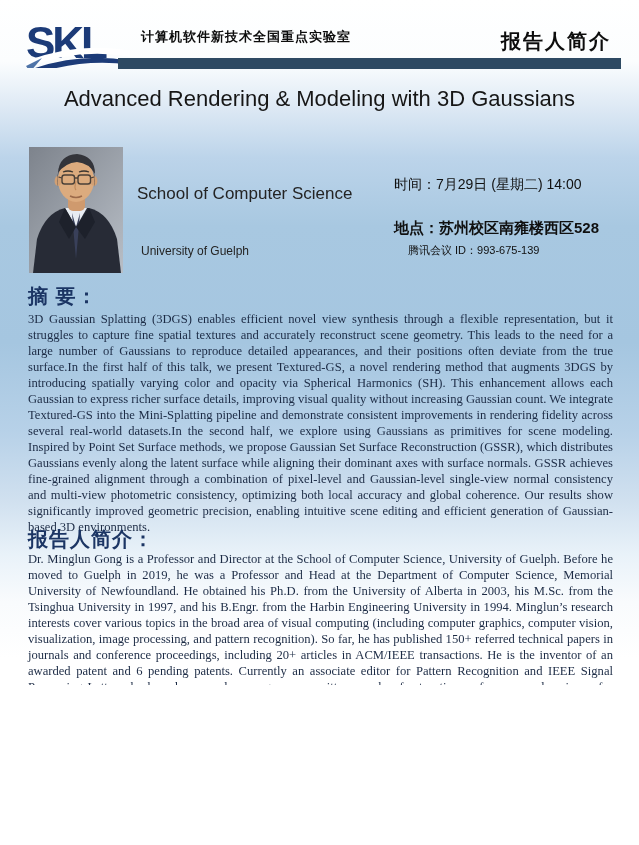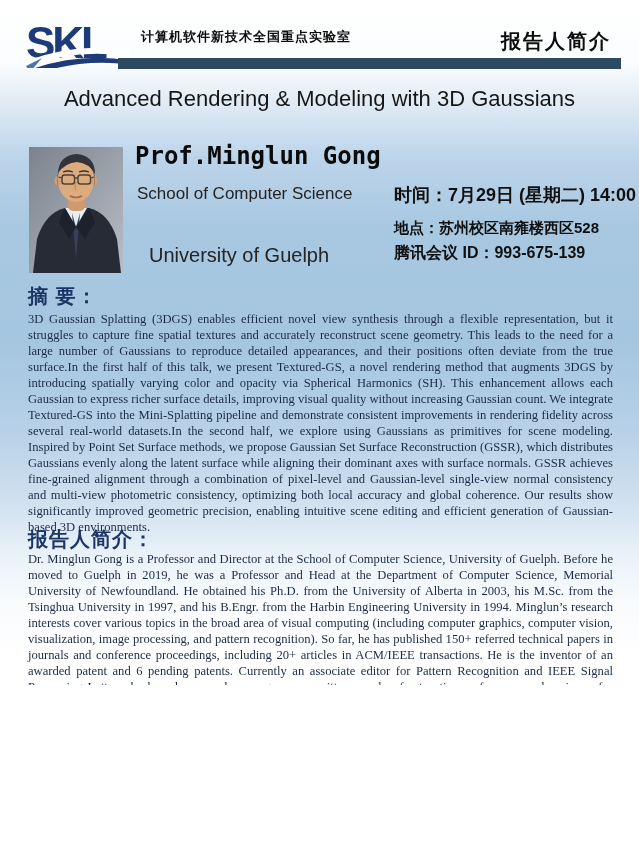--- a/index.html
+++ b/index.html
@@ -15,24 +15,24 @@
   .skl-logo { position:absolute; left:26px; top:20px; width:104px; height:48px; }
   .lab-name { position:absolute; left:141px; top:28px; font-size:13px; font-weight:bold; color:#0d0d0d; letter-spacing:1px; }
   .report-label { position:absolute; right:28px; top:28px; font-size:20px; font-weight:bold; color:#0d0d0d; letter-spacing:2px; }
   .header-bar { position:absolute; left:118px; top:58px; width:503px; height:11px; background:#2e4a63; }
   
   .talk-title { position:absolute; left:0; top:86px; width:639px; text-align:center; font-size:22px; color:#161616; }
   
   .photo { position:absolute; left:29px; top:147px; width:94px; height:126px; display:block; }
   .speaker-name { position:absolute; left:135px; top:142px; font-family:"DejaVu Sans Mono", monospace; font-weight:bold; font-size:24px; color:#0b0b0b; }
   .speaker-dept { position:absolute; left:137px; top:184px; font-size:17px; color:#242424;text-align:right; }
-  .speaker-univ { position:absolute; left:149px; top:244px; font-size:20px; color:#242424; }
-  .info-time { position:absolute; left:394px; top:183px; font-size:18px; font-weight:bold; color:#101010; }
+  .speaker-univ { position:absolute; left:141px; top:244px; font-size:12px; color:#242424; }
+  .info-time { position:absolute; left:394px; top:176px; font-size:14px; font-weight:normal; color:#101010; }
   .info-loc  { position:absolute; left:394px; top:219px; font-size:15px; font-weight:bold; color:#101010; }
-  .info-meet { position:absolute; left:394px; top:243px; font-size:16px; font-weight:bold; color:#101010; }
+  .info-meet { position:absolute; left:408px; top:243px; font-size:11px; font-weight:normal; color:#101010; }
   
   .sec-heading { position:absolute; left:28px; font-size:20px; font-weight:bold; color:#1b3564; letter-spacing:1px; }
   .abstract-heading { top:283px; }
   .bio-heading { top:526px; }
   .body-text {
     position:absolute; left:28px; width:585px;
     font-family:"Liberation Serif", serif; font-size:12.6px; line-height:16px;
     text-align:justify; color:#1c2b45; margin:0;
   }
   .abstract-body { top:311px; }
@@ -101,21 +101,20 @@
     <line x1="45.5" y1="31" x2="49" y2="31" stroke="#4a4038" stroke-width="1.4"></line>
     <line x1="33" y1="31" x2="29.5" y2="30" stroke="#4a4038" stroke-width="1.2"></line>
     <line x1="61.5" y1="31" x2="65" y2="30" stroke="#4a4038" stroke-width="1.2"></line>
 
     <path d="M34,25 Q39,23 44,25" stroke="#3a3530" stroke-width="1.3" fill="none"></path>
     <path d="M50,25 Q55,23 60,25" stroke="#3a3530" stroke-width="1.3" fill="none"></path>
     <path d="M47,34 Q45,41 47,43" stroke="#c08a5c" stroke-width="1.2" fill="none"></path>
     <path d="M41,49 Q47,52 53,49" stroke="#9c6a4a" stroke-width="1.4" fill="none"></path>
   </svg>
 
-  <div class="speaker-name">Prof.Minglun Gong</div>
   <div class="speaker-dept">School of Computer Science</div>
   <div class="speaker-univ">University of Guelph</div>
   <div class="info-time">时间：7月29日 (星期二) 14:00</div>
   <div class="info-loc">地点：苏州校区南雍楼西区528</div>
   <div class="info-meet">腾讯会议 ID：993-675-139</div>
 
   <div class="sec-heading abstract-heading">摘 要：</div>
   <p class="body-text abstract-body">3D Gaussian Splatting (3DGS) enables efficient novel view synthesis through a flexible representation, but it struggles to capture fine spatial textures and accurately reconstruct scene geometry. This leads to the need for a large number of Gaussians to reproduce detailed appearances, and their positions often deviate from the true surface.In the first half of this talk, we present Textured-GS, a novel rendering method that augments 3DGS by introducing spatially varying color and opacity via Spherical Harmonics (SH). This enhancement allows each Gaussian to express richer surface details, improving visual quality without increasing Gaussian count. We integrate Textured-GS into the Mini-Splatting pipeline and demonstrate consistent improvements in rendering fidelity across several real-world datasets.In the second half, we explore using Gaussians as primitives for scene modeling. Inspired by Point Set Surface methods, we propose Gaussian Set Surface Reconstruction (GSSR), which distributes Gaussians evenly along the latent surface while aligning their dominant axes with surface normals. GSSR achieves fine-grained alignment through a combination of pixel-level and Gaussian-level single-view normal consistency and multi-view photometric consistency, optimizing both local accuracy and global coherence. Our results show significantly improved geometric precision, enabling intuitive scene editing and efficient generation of Gaussian-based 3D environments.</p>
 
   <div class="sec-heading bio-heading">报告人简介：</div>

